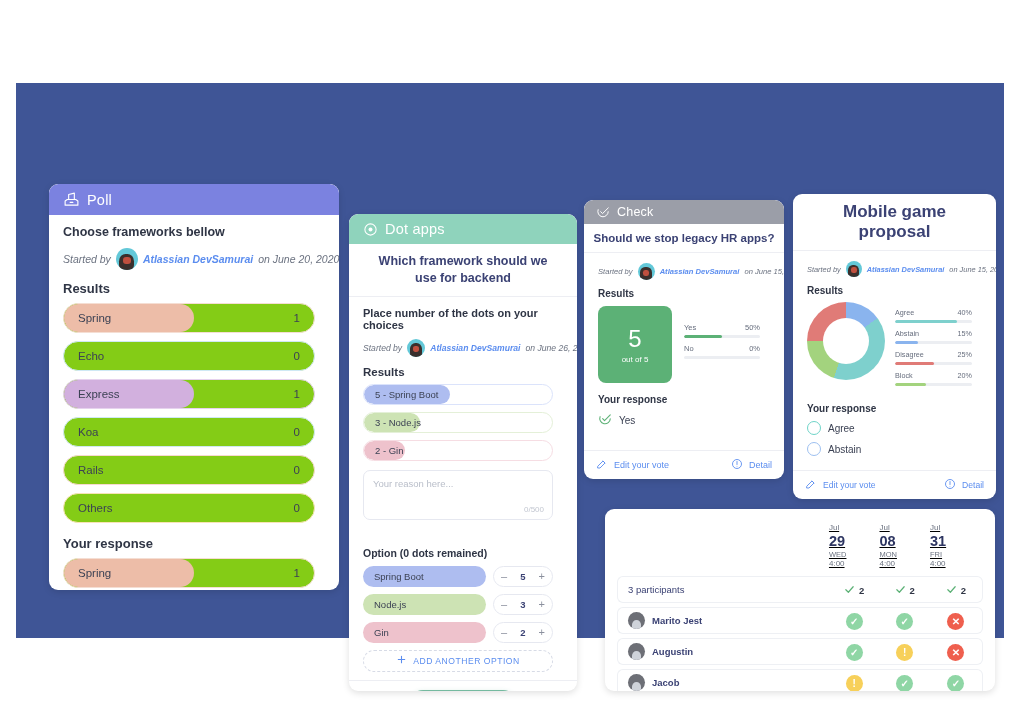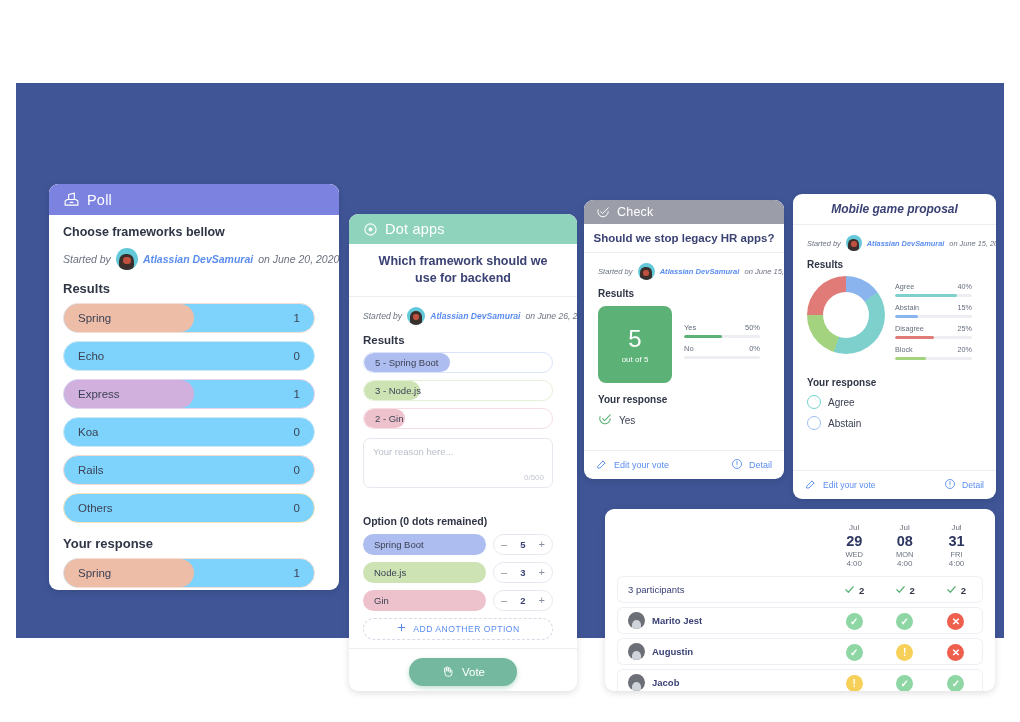--- a/index.html
+++ b/index.html
@@ -82,21 +82,21 @@
   #poll .card-title { font-size: 13.5px; padding: 11px 8px; }
   #poll .q { font-size: 12.5px; margin-bottom: 9px; }
   #poll .started { font-size: 10.5px; margin-bottom: 11px; }
   #poll .avatar { width: 22px; height: 22px; }
   #poll .sec { font-size: 13px; margin-bottom: 7px; }
 
   .prow {
     position: relative; height: 30px; margin-bottom: 8px;
     border: 1px solid #e6e8f0; border-radius: 15px;
     display: flex; align-items: center;
-    overflow: hidden; background: #7dd3fc;
+    overflow: hidden; background: #84cc16;
   }
   .prow .fill {
     position: absolute; left: 0; top: 0; bottom: 0;
     border-radius: 15px;
   }
   .prow .nm { position: relative; padding-left: 14px; font-size: 11.5px; color: #3c4254; }
   .prow .ct { position: relative; margin-left: auto; padding-right: 14px; font-size: 11.5px; color: #3c4254; }
 
   
   #dot { left: 333px; top: 131px; width: 228px; height: 477px; }
@@ -170,21 +170,21 @@
   .lgtop { display: flex; justify-content: space-between; font-size: 7.5px; color: #666d7d; margin-bottom: 3px; }
   .lgbar { height: 3px; background: #eceef2; border-radius: 2px; overflow: hidden; }
   .lgbar i { display: block; height: 100%; border-radius: 2px; }
   .yourresp { margin-top: 11px; }
   .respitem { display: flex; align-items: center; gap: 7px; font-size: 10px; color: #3c4254; margin-top: 7px; }
   #check .card-foot { font-size: 9px; padding: 7px 12px; }
 
   
   #prop { left: 777px; top: 111px; width: 203px; height: 305px; }
   #prop .card-head { background: #74cbe4; border-radius: 9px 9px 0 0; font-size: 12.5px; padding: 5px 12px; }
-  #prop .card-title { font-size: 12px; padding: 8px 17px; font-style: italic; }
+  #prop .card-title { font-size: 17px; padding: 8px 17px; }
   #prop .started { font-size: 7.4px; margin-bottom: 8px; }
   #prop .avatar { width: 16px; height: 16px; }
   #prop .sec { font-size: 10px; margin-bottom: 6px; }
   .propgrid { display: flex; gap: 10px; align-items: flex-start; }
   .donut { width: 78px; height: 78px; border-radius: 50%; position: relative; flex: 0 0 auto; }
   .donut::after {
     content:""; position:absolute; left:50%; top:50%;
     transform: translate(-50%,-50%);
     width: 46px; height: 46px; background:#fff; border-radius:50%;
   }
@@ -192,21 +192,21 @@
   #prop .lgtop { font-size: 7.2px; }
   #prop .card-foot { font-size: 8.6px; padding: 7px 12px; }
   .face { width: 14px; height: 14px; border-radius: 50%; border: 1.3px solid; flex: 0 0 auto; }
 
   
   #sched {
     left: 589px; top: 426px; width: 390px; height: 182px;
     padding: 10px 12px;
   }
   .sch-table { width: 100%; border-collapse: separate; border-spacing: 0 4px; }
-  .sch-head td { text-align: center; padding-bottom: 4px; }
+  .sch-head td { padding-bottom: 4px; text-decoration: underline; }
   .dmon { font-size: 8px; color: #6b7280; }
   .dday { font-size: 14.5px; font-weight: bold; color: #2d3561; line-height: 1.25; }
   .dwk { font-size: 7.5px; color: #6b7280; }
   .dtm { font-size: 8px; color: #6b7280; }
   .sch-row td {
     background: #fff; border-top: 1px solid #eef0f4; border-bottom: 1px solid #eef0f4;
     height: 27px; text-align: center;
   }
   .sch-row td:first-child {
     border-left: 1px solid #eef0f4; border-radius: 6px 0 0 6px;
@@ -322,20 +322,21 @@
         <span>
           <svg width="15" height="15" viewBox="0 0 24 24" fill="none" stroke="#fff" stroke-width="1.7">
               <circle cx="12" cy="12" r="9"></circle>
               <circle cx="12" cy="12" r="3.2" fill="#fff" stroke="none"></circle>
             </svg>
         </span>
         <span>Dot apps</span>
       </div>
       <div class="card-title">Which framework should we use for backend</div>
       <div class="card-body">
+        <div class="q">Place number of the dots on your choices</div>
         <div class="started">
           <span>Started by</span>
           <span class="avatar"></span>
           <span class="who">Atlassian DevSamurai</span>
           <span>on June 26, 2020</span>
         </div>
         <div class="sec-label sec">Results</div>
         <div id="dot-results">
   <div class="drow" style="border-color:#dbe3fb">
     <span class="fill" style="width:46%;background:#aebdf0"></span>

